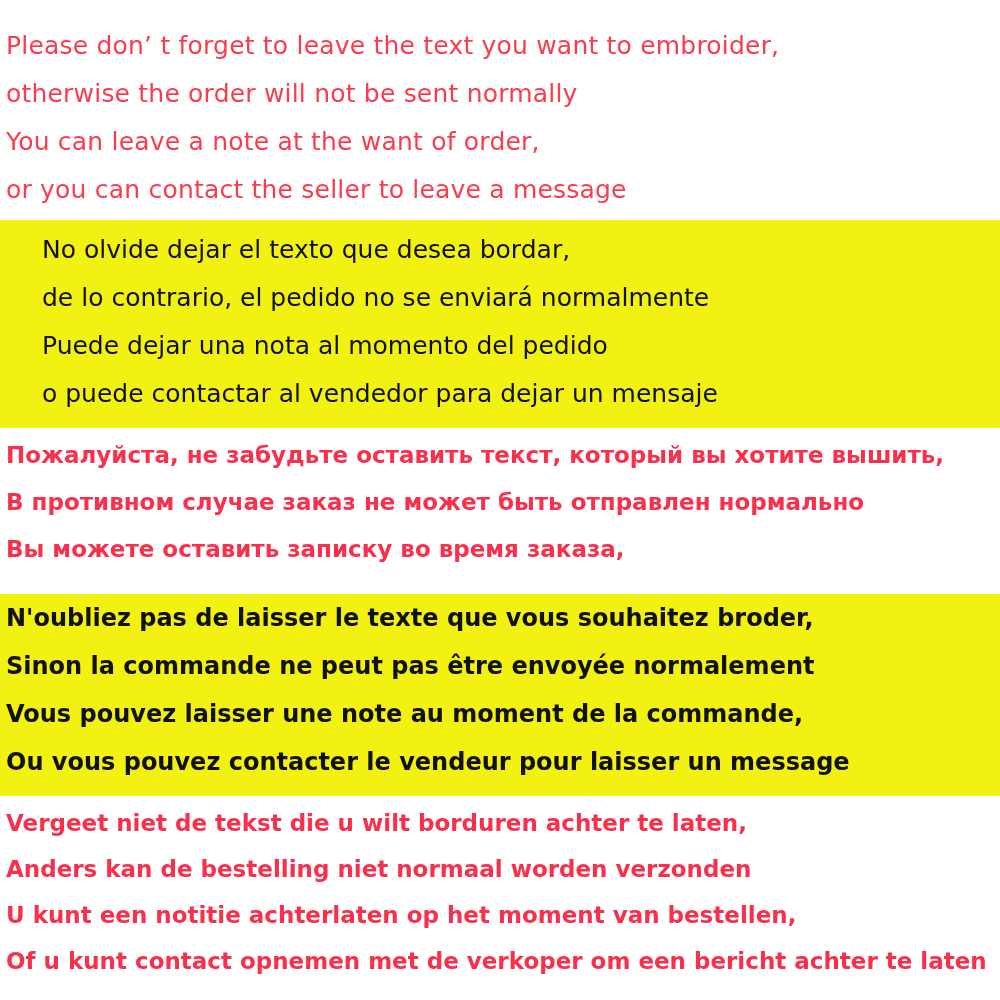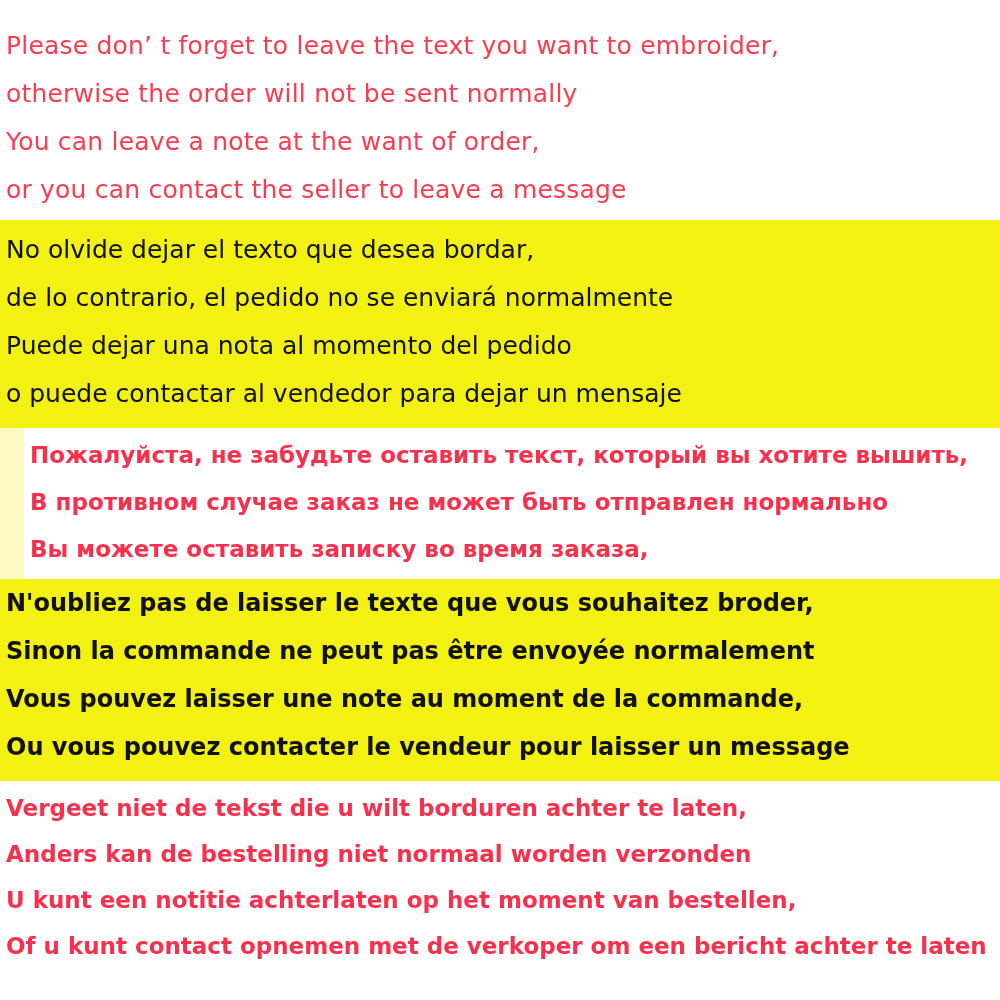--- a/index.html
+++ b/index.html
@@ -10,21 +10,21 @@
   body {
     width: 1000px;
     height: 1000px;
     font-family: "DejaVu Sans", sans-serif;
     overflow: hidden;
   }
   .page {
     width: 1000px;
     height: 784px;
     position: relative;
-    background: #fef9c3;
+    background: #6d28d9;
     box-sizing: border-box;
   }
   .block {
     box-sizing: border-box;
     padding: 0 6px;
   }
   .block .line {
     white-space: nowrap;
     overflow: hidden;
   }
@@ -47,28 +47,28 @@
   .block-es {
     background: #f2f112;
     padding-top: 6px;
     padding-bottom: 10px;
   }
   .block-es .line {
     color: #111111;
     font-size: 25px;
     line-height: 48px;
     font-weight: 400;
+    margin-left: 36px;
   }
 
   
   .block-ru {
     background: #ffffff;
     padding-top: 4px;
-    padding-bottom: 6px;
-    margin-left: 24px;
+    padding-bottom: 21px;
   }
   .block-ru .line {
     color: #f9304c;
     font-size: 23px;
     line-height: 47px;
     font-weight: bold;
   }
 
   
   .block-fr {

